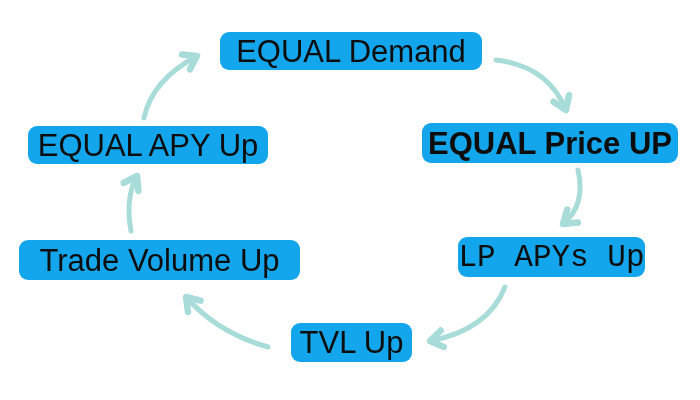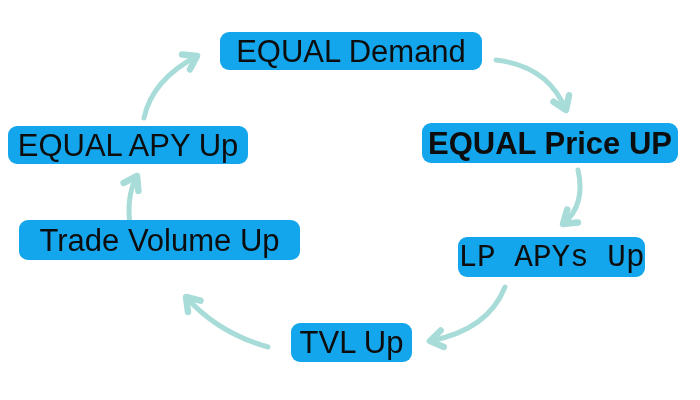--- a/index.html
+++ b/index.html
@@ -33,22 +33,22 @@
     justify-content: center;
     font-size: 31px;
     line-height: 1;
     white-space: nowrap;
     letter-spacing: 0px;
   }
   .node-equal-demand   { left: 220px; top: 32px;  width: 262px; height: 38px; }
   .node-equal-price-up { left: 422px; top: 123px; width: 256px; height: 40px; font-weight: bold; }
   .node-lp-apys-up     { left: 458px; top: 237px; width: 187px; height: 40px; font-family: Liberation Mono, monospace; }
   .node-tvl-up         { left: 291px; top: 323px; width: 121px; height: 39px; }
-  .node-trade-volume-up{ left: 19px;  top: 220px; width: 281px; height: 40px; }
-  .node-equal-apy-up   { left: 8px;  top: 126px; width: 240px; height: 38px; }
+  .node-trade-volume-up{ left: 19px;  top: 240px; width: 281px; height: 40px; }
+  .node-equal-apy-up   { left: 28px;  top: 126px; width: 240px; height: 38px; }
   .arrow-main {
     fill: none;
     stroke: #a8dcd9;
     stroke-width: 5;
     stroke-linecap: round;
   }
   .arrow-head {
     fill: none;
     stroke: #a8dcd9;
     stroke-width: 6.5;

